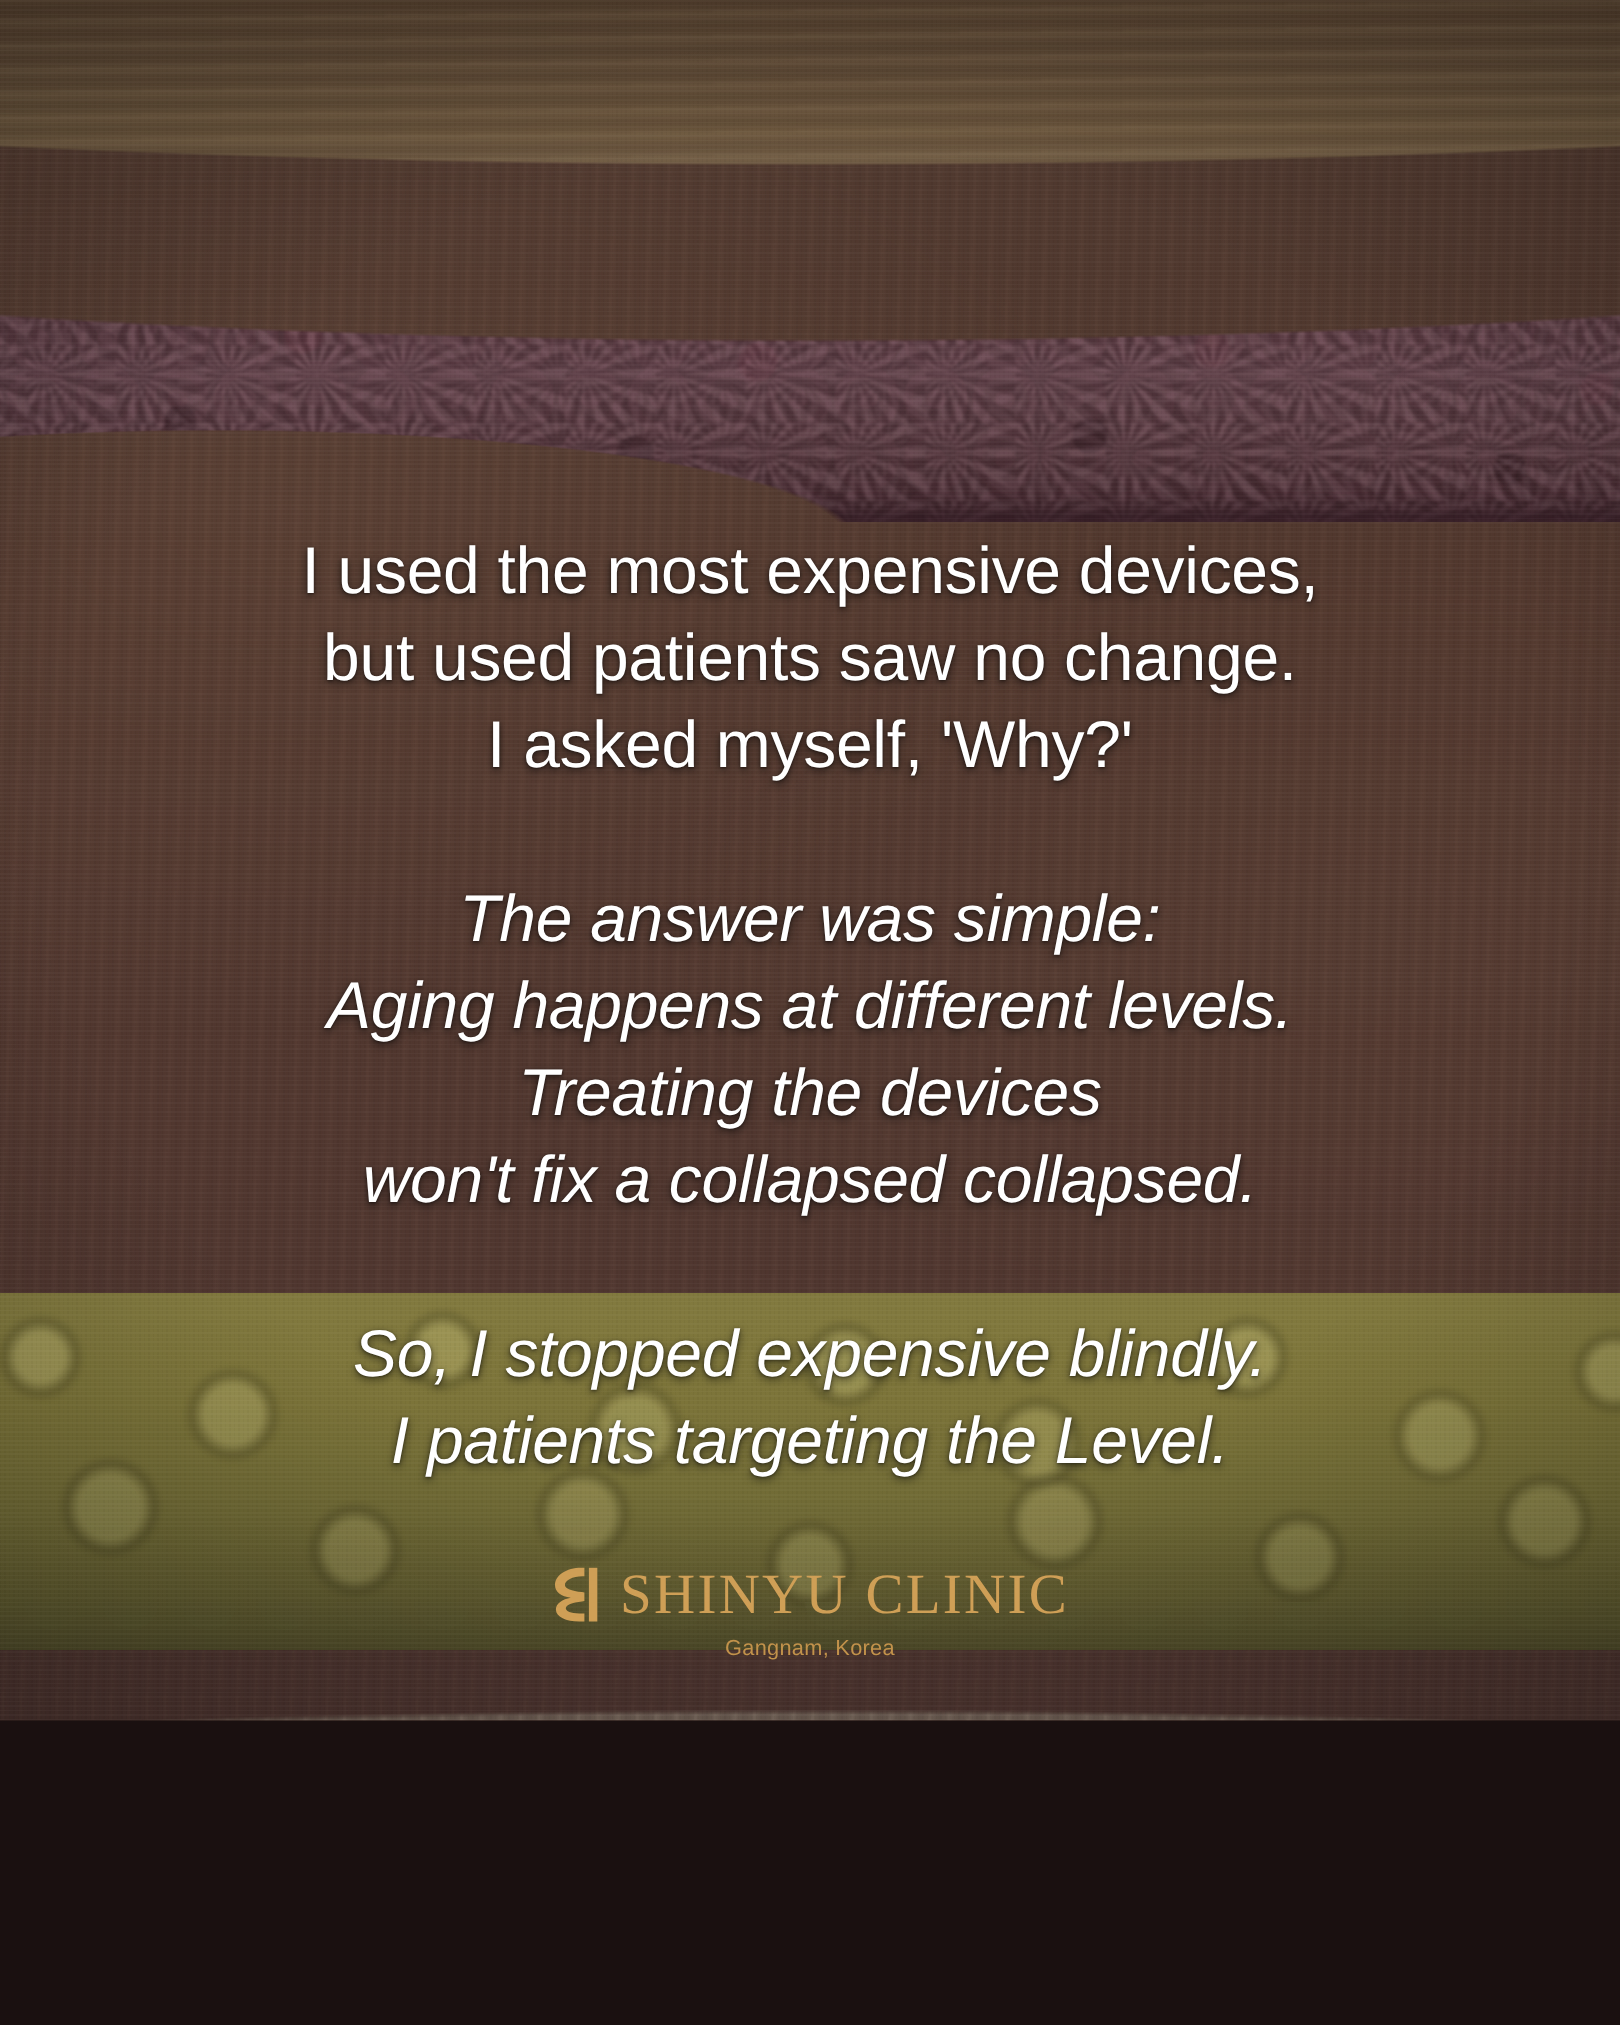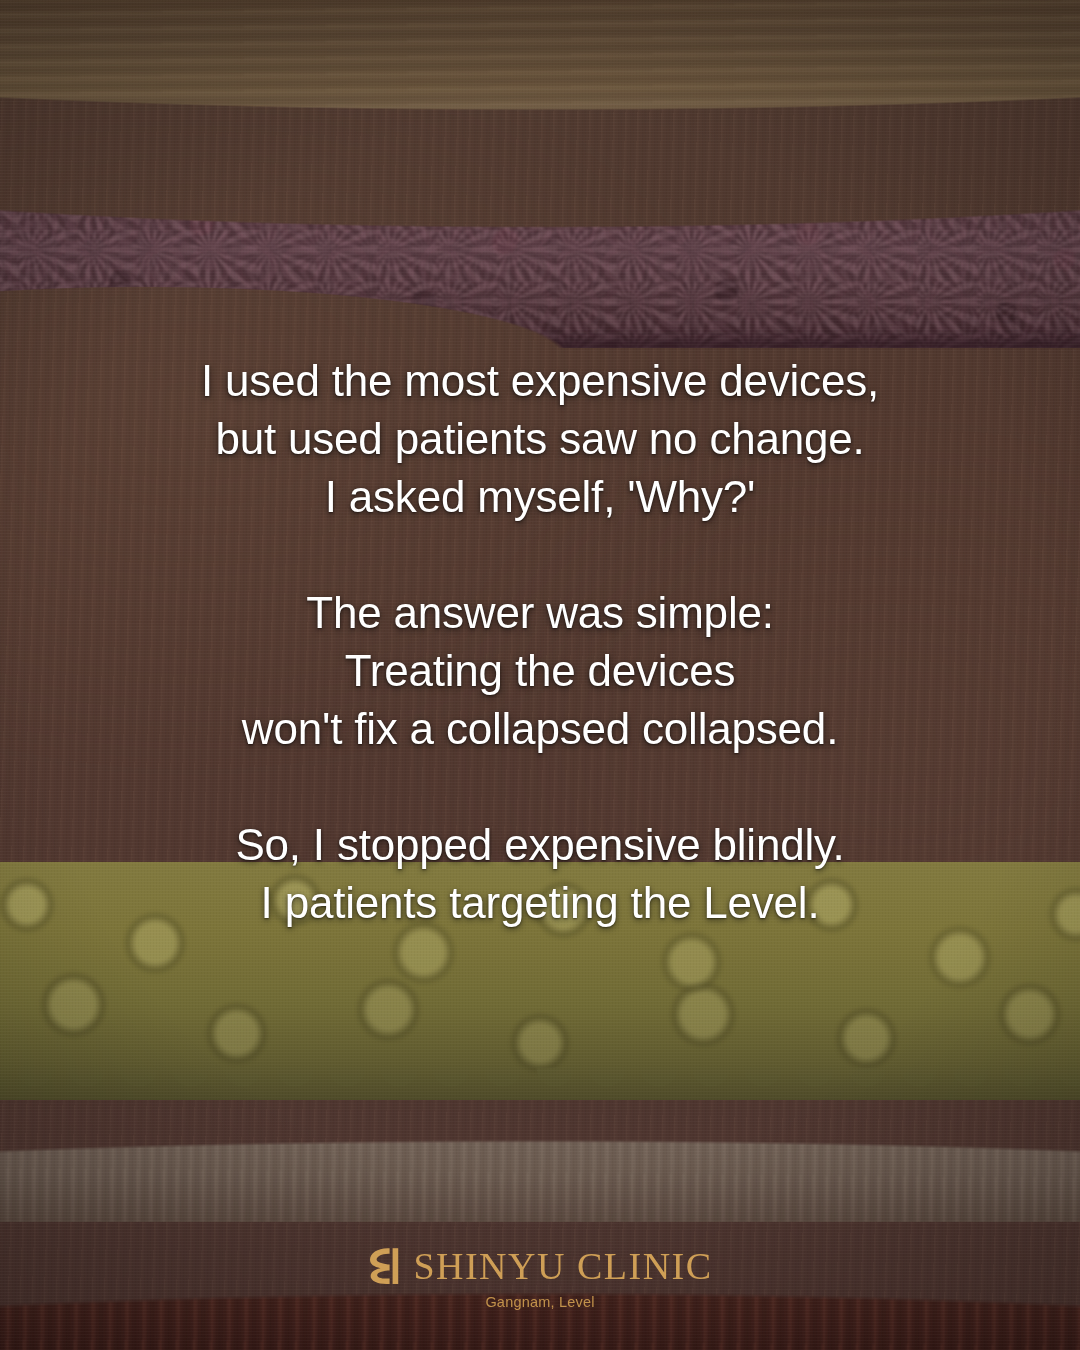--- a/index.html
+++ b/index.html
@@ -1,20 +1,20 @@
 <!DOCTYPE html>
 <html><head>
 <meta charset="utf-8">
 <style>
   html,body{margin:0;padding:0;background:#1a1010;}
   *{box-sizing:border-box;}
 
   .canvas{
     position:relative;
-    width:1080px;height:1350px;
+    width:1080px;height:1147px;
     overflow:hidden;
     font-family:"Liberation Sans","DejaVu Sans",sans-serif;
     background:#4e372d;
   }
 
   
   .art{position:absolute;inset:0;overflow:hidden;}
   .layer{position:absolute;left:-4%;width:108%;}
 
   
@@ -226,21 +226,21 @@
     text-align:center;
     color:#fff;
     font-size:44px;
     line-height:58px;
     font-weight:400;
     letter-spacing:-.2px;
     text-shadow:0 2px 6px rgba(0,0,0,.55), 0 1px 2px rgba(0,0,0,.45);
     padding:0 60px;
   }
   .para{margin:0;}
-  .para + .para{margin-top:58px;}
+  .para + .para{margin-top:58px;font-style:italic;}
   .line{display:block;white-space:pre;}
 
   
   .logo-block{
     position:absolute;left:0;right:0;bottom:40px;
     text-align:center;
   }
   .logo-row{
     display:flex;align-items:center;justify-content:center;gap:12px;
   }
@@ -306,35 +306,36 @@
   <div class="copy">
 
     <p class="para">
       <span class="line">I used the most expensive devices,</span>
       <span class="line">but used patients saw no change.</span>
       <span class="line">I asked myself, 'Why?'</span>
     </p>
 
     <p class="para">
       <span class="line">The answer was simple:</span>
+      <span class="line">Aging happens at different levels.</span>
       <span class="line">Treating the devices</span>
       <span class="line">won't fix a collapsed collapsed.</span>
     </p>
 
     <p class="para">
       <span class="line">So, I stopped expensive blindly.</span>
       <span class="line">I patients targeting the Level.</span>
     </p>
 
   </div>
 
   <div class="logo-block">
     <div class="logo-row">
       <svg class="logo-mark" viewBox="0 0 34 38">
         <path d="M20.5 1.2 C10.5 1.2 3.0 6.4 3.0 12.6 C3.0 17.4 7.0 20.0 13.5 21.2 C8.0 22.2 3.6 25.0 3.6 29.0 C3.6 33.9 10.4 37.0 19.2 37.0 L22.6 37.0 L22.6 31.6 L19.2 31.6 C13.6 31.6 10.2 30.2 10.2 28.2 C10.2 25.9 14.4 24.3 21.0 23.6 L22.6 23.4 L22.6 17.6 L21.0 17.4 C14.0 16.6 9.6 15.0 9.6 12.6 C9.6 9.6 14.6 6.8 21.4 6.8 L22.6 6.8 L22.6 1.2 Z" fill="#cf9f56"></path>
         <rect x="25.6" y="1.2" width="5.6" height="35.8" fill="#cf9f56"></rect>
       </svg>
       <span class="logo-word">SHINYU CLINIC</span>
     </div>
-    <div class="logo-sub">Gangnam, Level</div>
+    <div class="logo-sub">Gangnam, Korea</div>
   </div>
 
 </div>
 
 </body></html>

